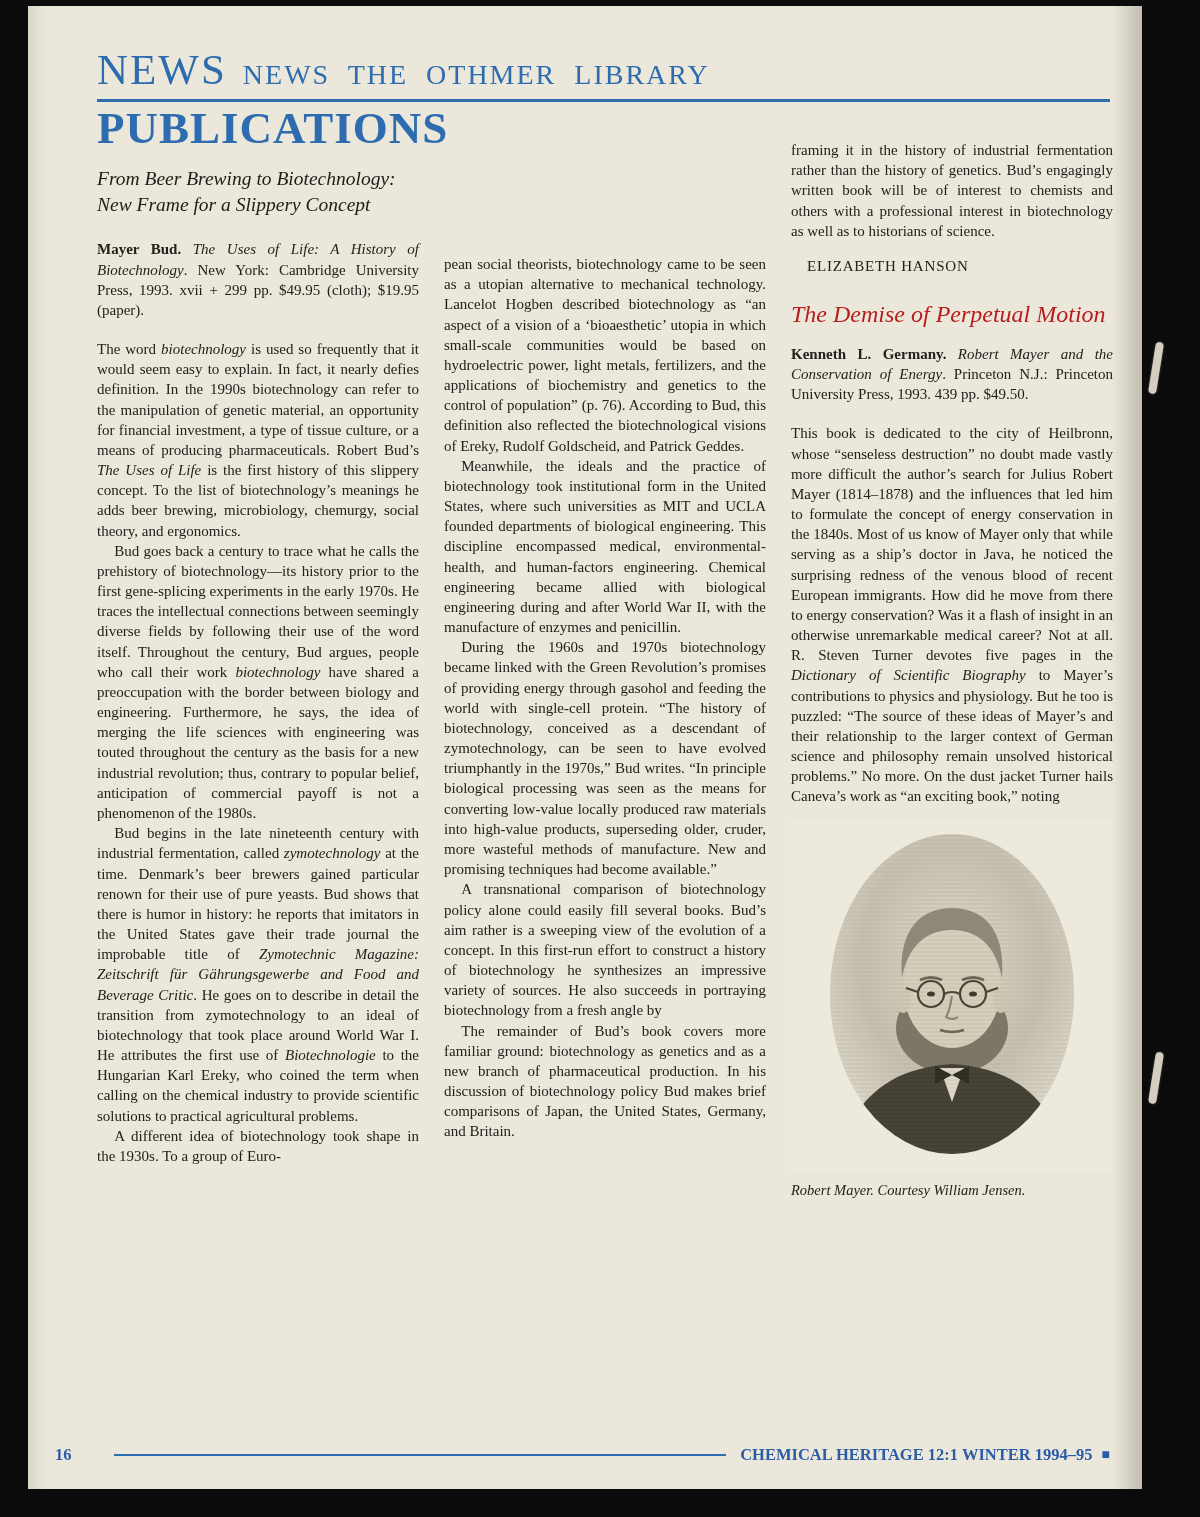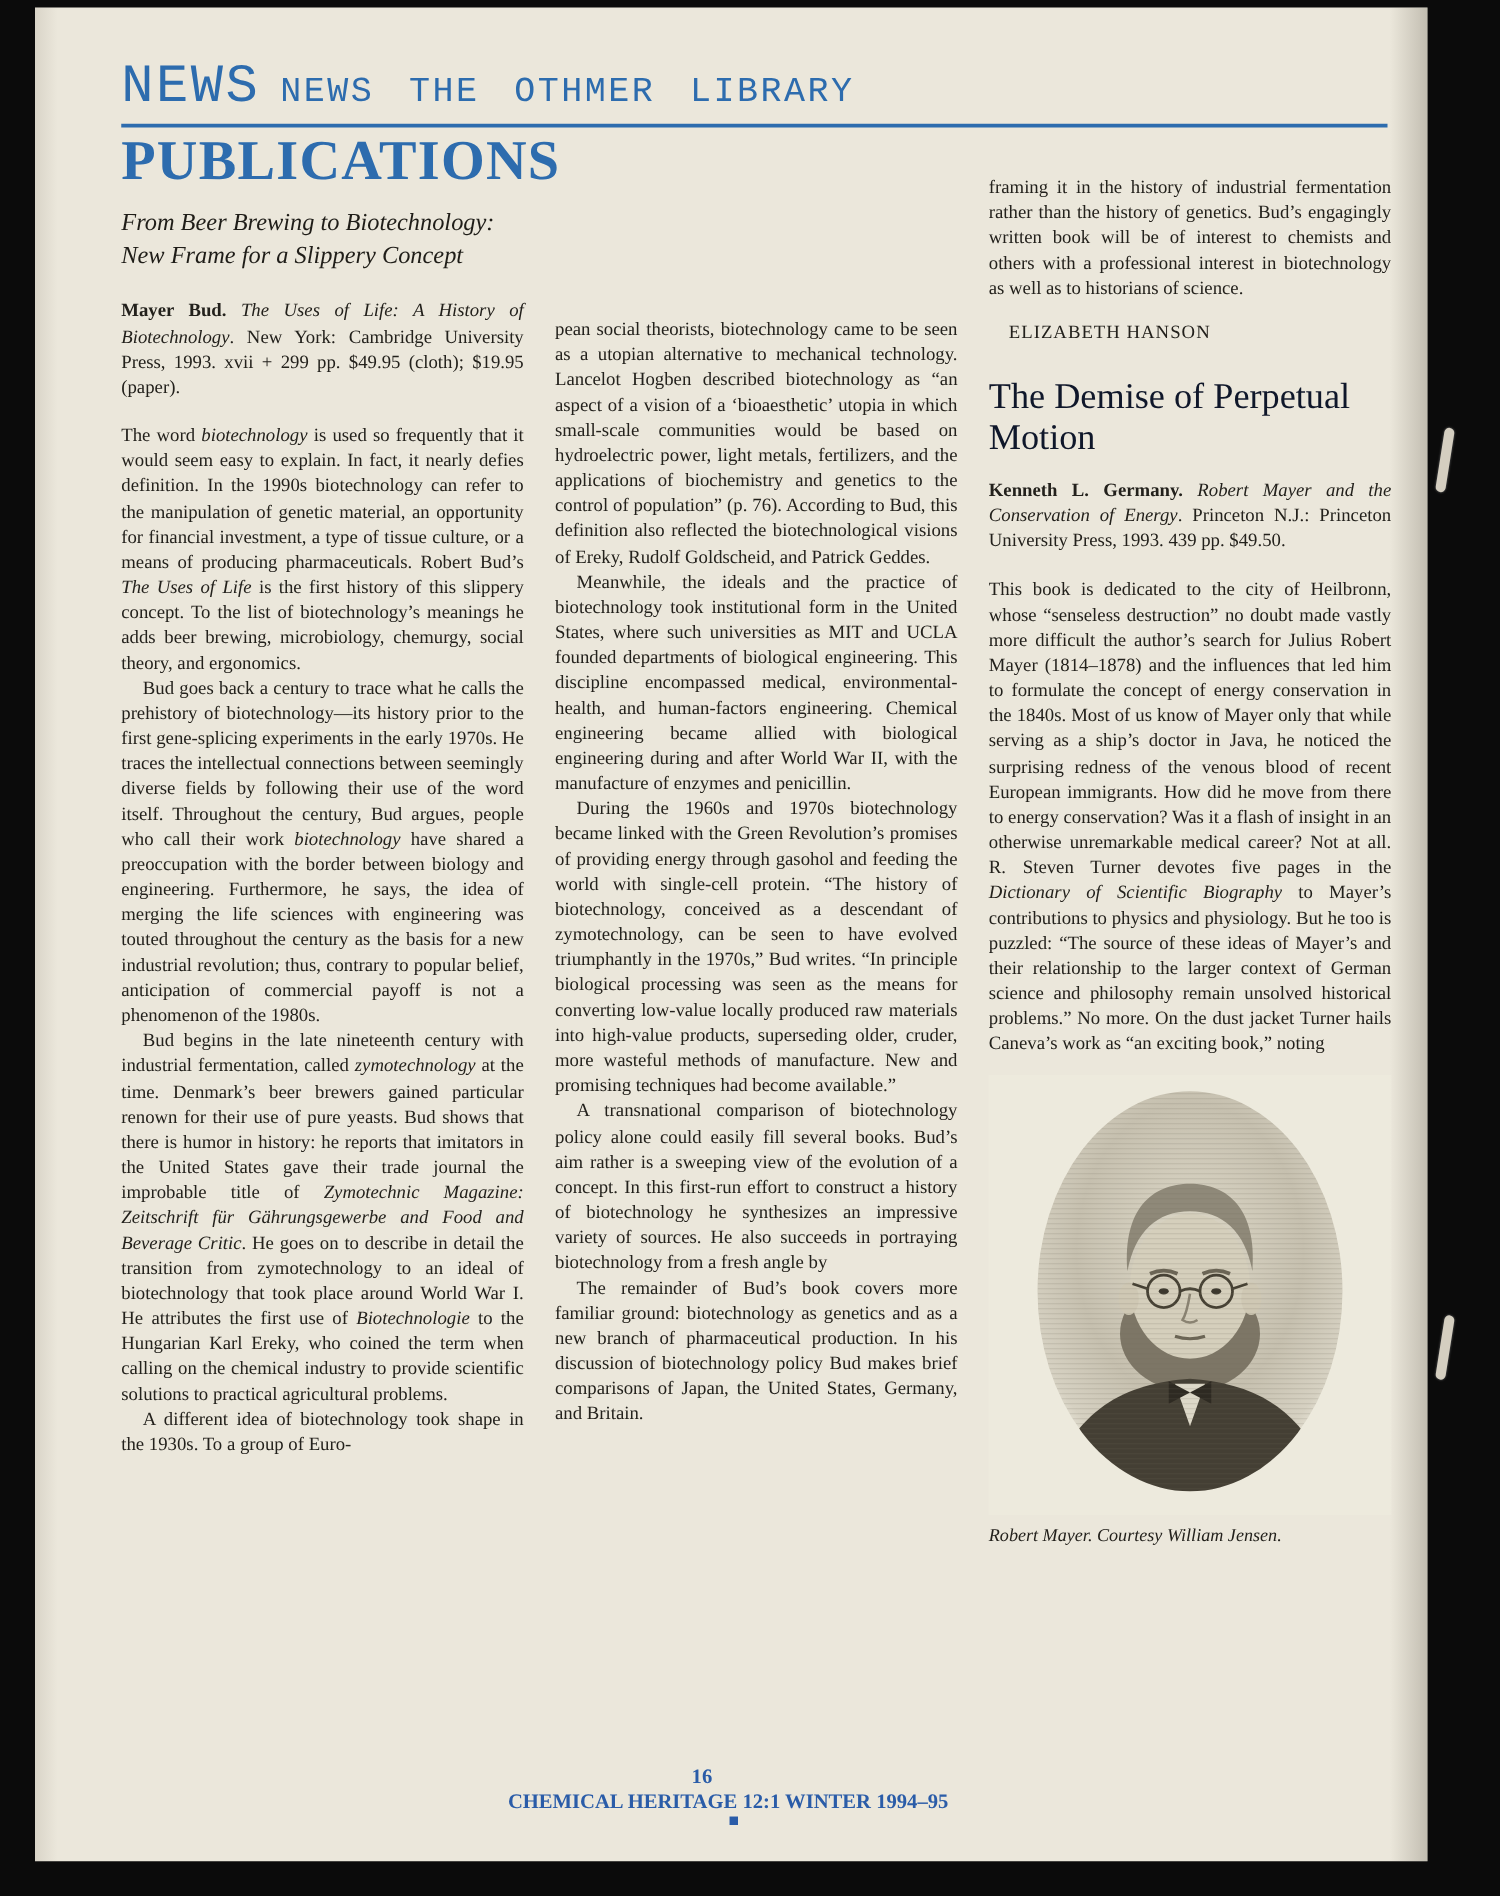--- a/index.html
+++ b/index.html
@@ -22,21 +22,21 @@
     background: linear-gradient(to right, rgba(60,50,35,0.10), rgba(60,50,35,0));
     pointer-events: none;
   }
   .page::after {
     content: ""; position: absolute; right: 0; top: 0; bottom: 0; width: 30px;
     background: linear-gradient(to right, rgba(60,50,35,0), rgba(50,42,28,0.22));
     pointer-events: none;
   }
   .content { padding: 42px 32px 0 69px; }
 
-  .masthead { color: #2d6cae; display: flex; align-items: baseline; gap: 16px; font-family: Liberation Mono, monospace; }
+  .masthead { color: #2d6cae; display: flex; align-items: baseline; gap: 16px; }
   .masthead-news { font-size: 43px; letter-spacing: 2px; font-weight: 500; line-height: 1; }
   .masthead-rest { font-size: 28px; letter-spacing: 2px; word-spacing: 9px; font-weight: 400; }
   .masthead-rule { height: 3px; background: #2d6cae; margin-top: 8px; }
 
   .columns { display: flex; gap: 25px; margin-top: 4px; color: #23211c; }
   .col { width: 322px; flex: none; }
   .col2 { padding-top: 148px; }
   .col3 { padding-top: 34px; }
 
   .section-title {
@@ -47,33 +47,33 @@
   .review-title { font-style: italic; font-size: 19.5px; line-height: 1.32; margin: 0 0 22px 0; color: #1f1d18; }
 
   .citation, .paras p { font-size: 15px; line-height: 1.345; text-align: justify; }
   .citation { margin: 0 0 19px 0; }
   .paras p { margin: 0; }
   .paras p + p { text-indent: 1.15em; }
   .i { font-style: italic; }
   .b { font-weight: bold; }
 
   .byline { font-size: 15px; letter-spacing: 0.8px; margin: 17px 0 26px 16px; }
-  .review2-title { font-size: 29px; margin: 0 0 16px 0; color: #0f172a; }
+  .review2-title { font-style: italic; font-size: 24px; margin: 0 0 16px 0; color: #b91c1c; }
 
   .photo-block { margin-top: 14px; }
   .photo {
     width: 322px; height: 352px; background: #edeadd;
     display: flex; align-items: center; justify-content: center;
   }
   .photo-caption { font-style: italic; font-size: 14.5px; margin-top: 9px; color: #23211c; }
 
   .footer {
     position: absolute; left: 27px; right: 32px; bottom: 24px;
     display: flex; align-items: center;
-    color: #2a5ca8; font-weight: bold; font-size: 16.5px; flex-direction: column;
+    color: #2a5ca8; font-weight: bold; font-size: 16.5px;
   }
   .footer-number { margin-right: 42px; }
   .footer-rule { flex: 1; height: 2.5px; background: #2d6cae; margin-right: 14px; }
   .footer-square { margin-left: 9px; font-size: 14px; line-height: 1; }
 
   .staple {
     position: absolute; width: 8px; border-radius: 4px;
     background: #d4cec0; box-shadow: 0 0 2px rgba(255,255,255,0.4);
   }
   .staple-1 { left: 1152px; top: 342px; height: 52px; transform: rotate(9deg); }

